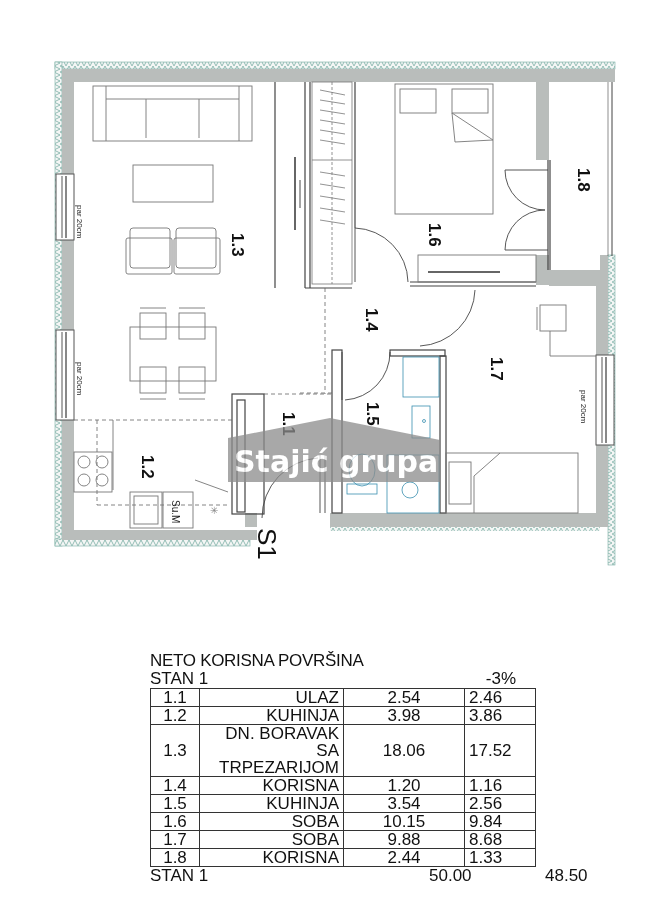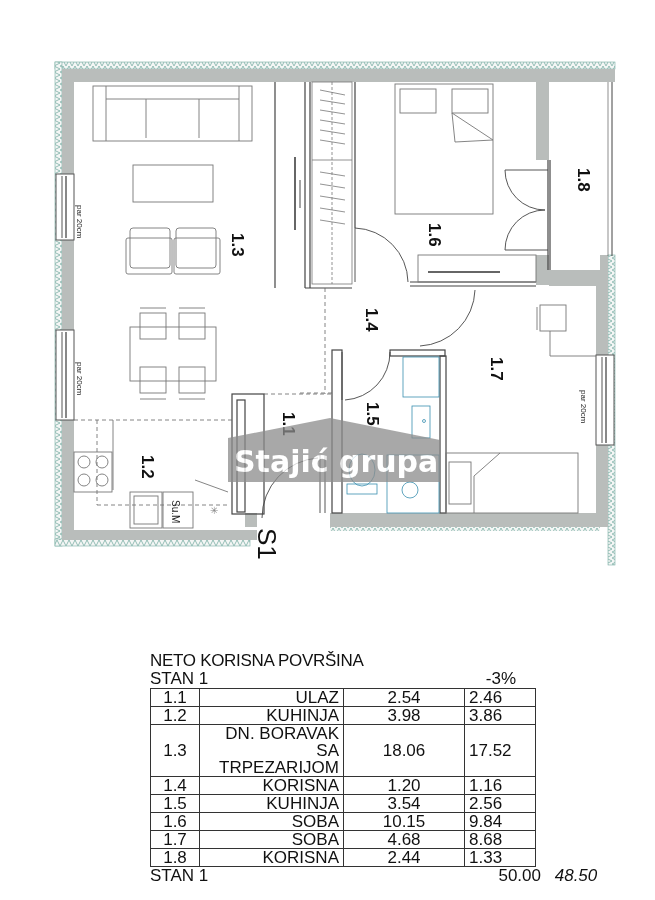--- a/index.html
+++ b/index.html
@@ -14,22 +14,22 @@
   .tbl-title{height:18px;line-height:18px;letter-spacing:-0.3px;}
   .tbl-sub{height:18px;line-height:18px;position:relative;}
   .tbl-sub .pct{position:absolute;right:20px;top:0;}
   table{border-collapse:collapse;width:386px;}
   td{border:1px solid #333;height:17px;padding:0 4px;line-height:17px;}
   td.num{text-align:center;width:40px;}
   td.name{text-align:right;}
   td.v1{text-align:center;width:112px;}
   td.v2{text-align:left;width:62px;}
   .tbl-total{height:18px;line-height:18px;position:relative;}
-  .tbl-total .t1{position:absolute;left:279px;width:112px;text-align:right;}
-  .tbl-total .t2{position:absolute;left:395px;width:62px;text-align:center;font-style:italic;}
+  .tbl-total .t1{position:absolute;left:279px;width:112px;text-align:left;}
+  .tbl-total .t2{position:absolute;left:395px;width:62px;}
 </style>
 </head>
 <body>
 
 <svg id="plan" viewBox="0 0 655 600" xmlns="http://www.w3.org/2000/svg">
   <defs>
     <pattern id="hatch" width="6" height="6" patternUnits="userSpaceOnUse">
       <rect width="6" height="6" fill="#f4f6f5"></rect>
       <path d="M0 6 L3 0 L6 6" stroke="#7aaea4" stroke-width="0.8" fill="none"></path>
     </pattern>
@@ -258,21 +258,21 @@
       </tr>
       <tr>
         <td class="num">1.6</td>
         <td class="name">SOBA</td>
         <td class="v1">10.15</td>
         <td class="v2">9.84</td>
       </tr>
       <tr>
         <td class="num">1.7</td>
         <td class="name">SOBA</td>
-        <td class="v1">4.68</td>
+        <td class="v1">9.88</td>
         <td class="v2">8.68</td>
       </tr>
       <tr>
         <td class="num">1.8</td>
         <td class="name">KORISNA</td>
         <td class="v1">2.44</td>
         <td class="v2">1.33</td>
       </tr>
     </tbody>
   </table>

